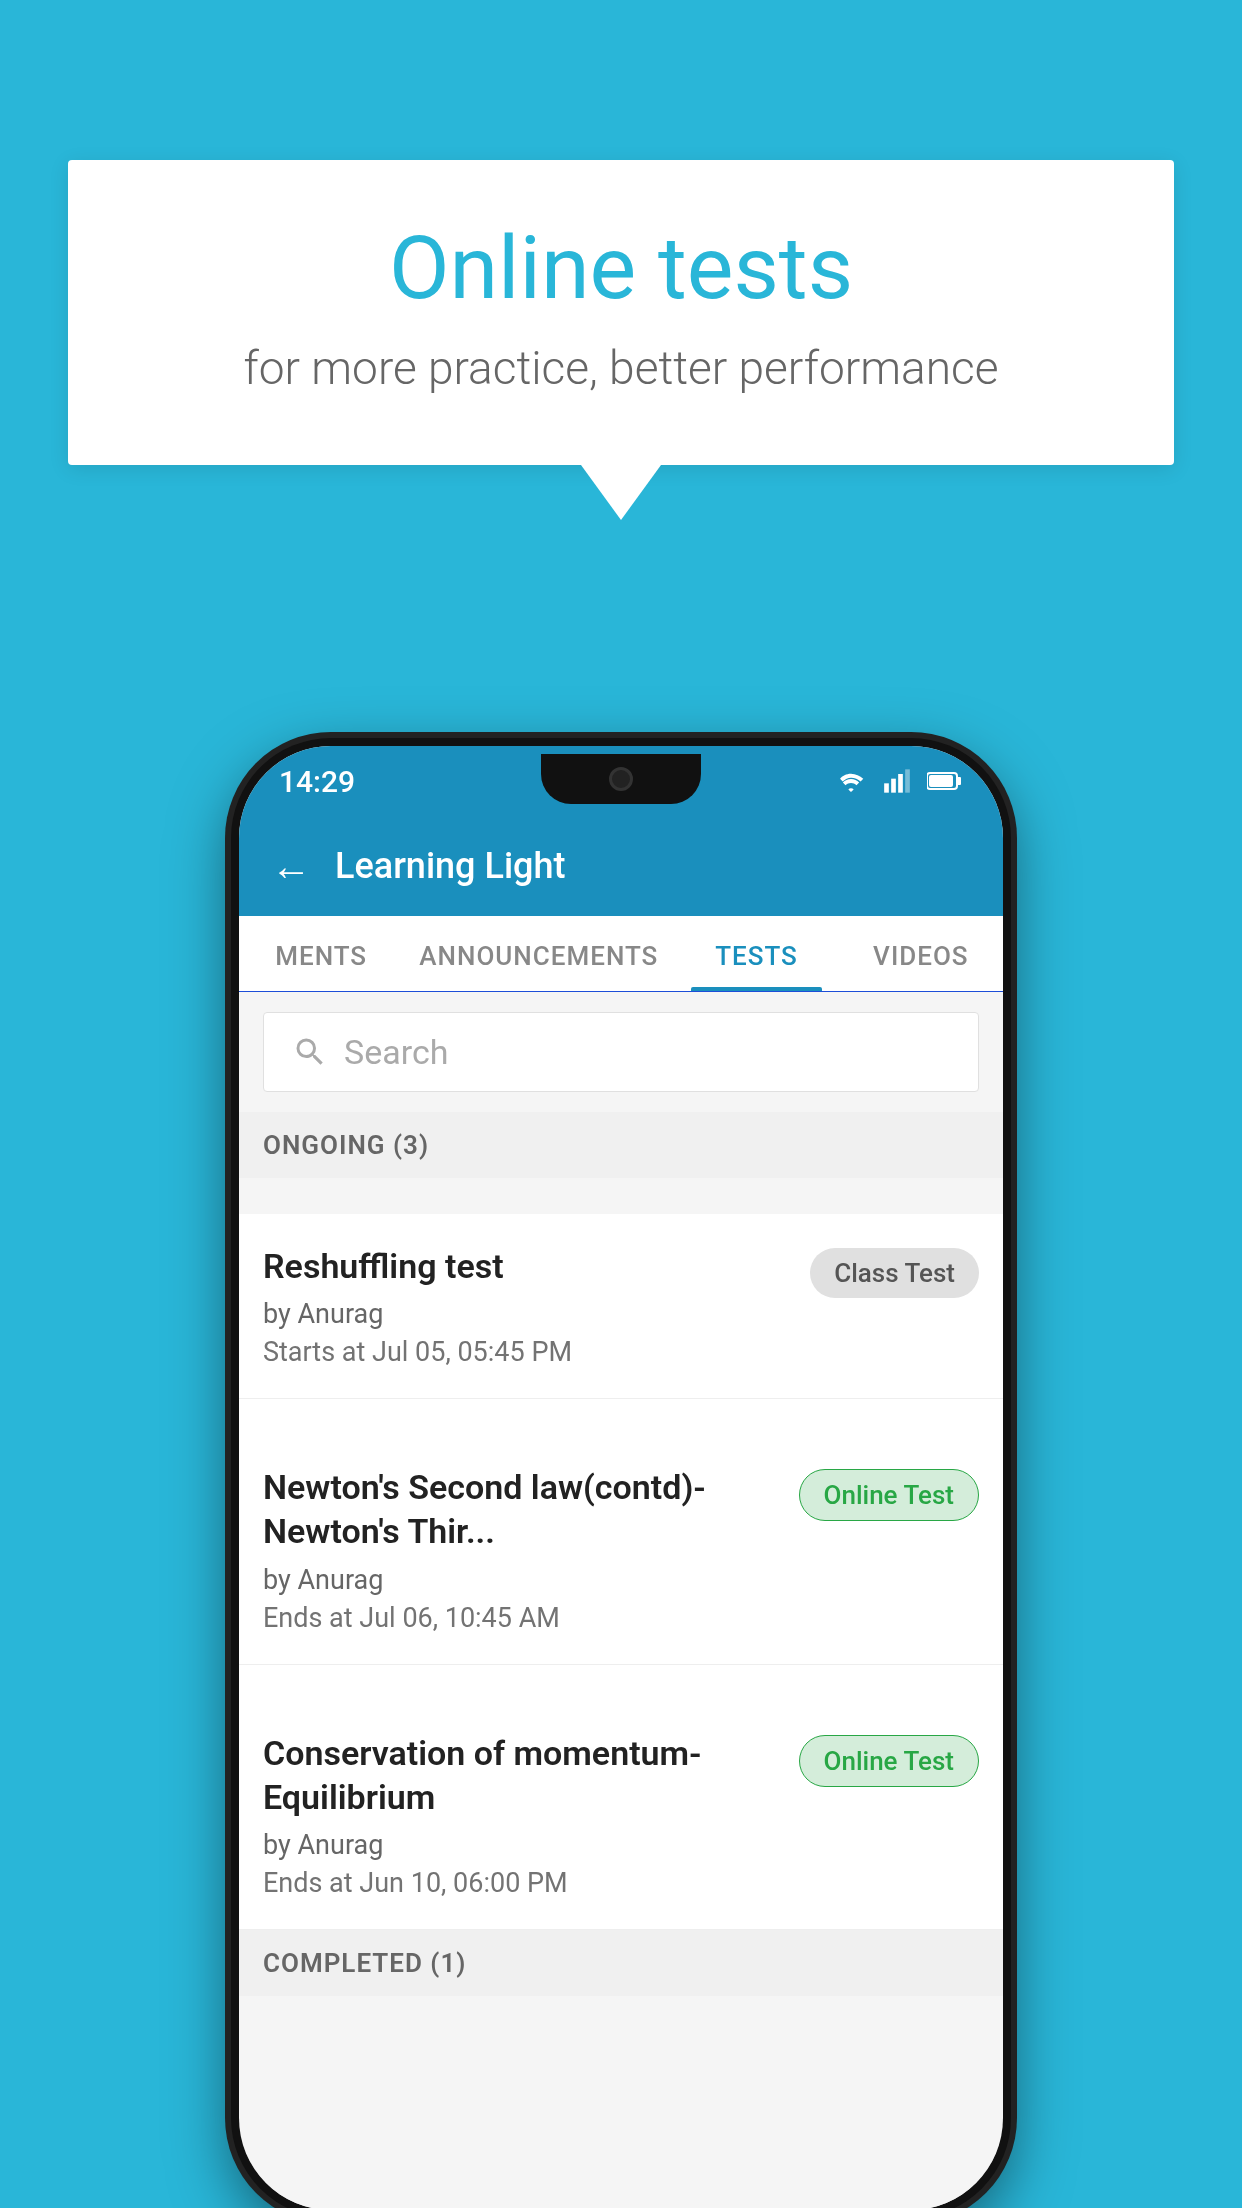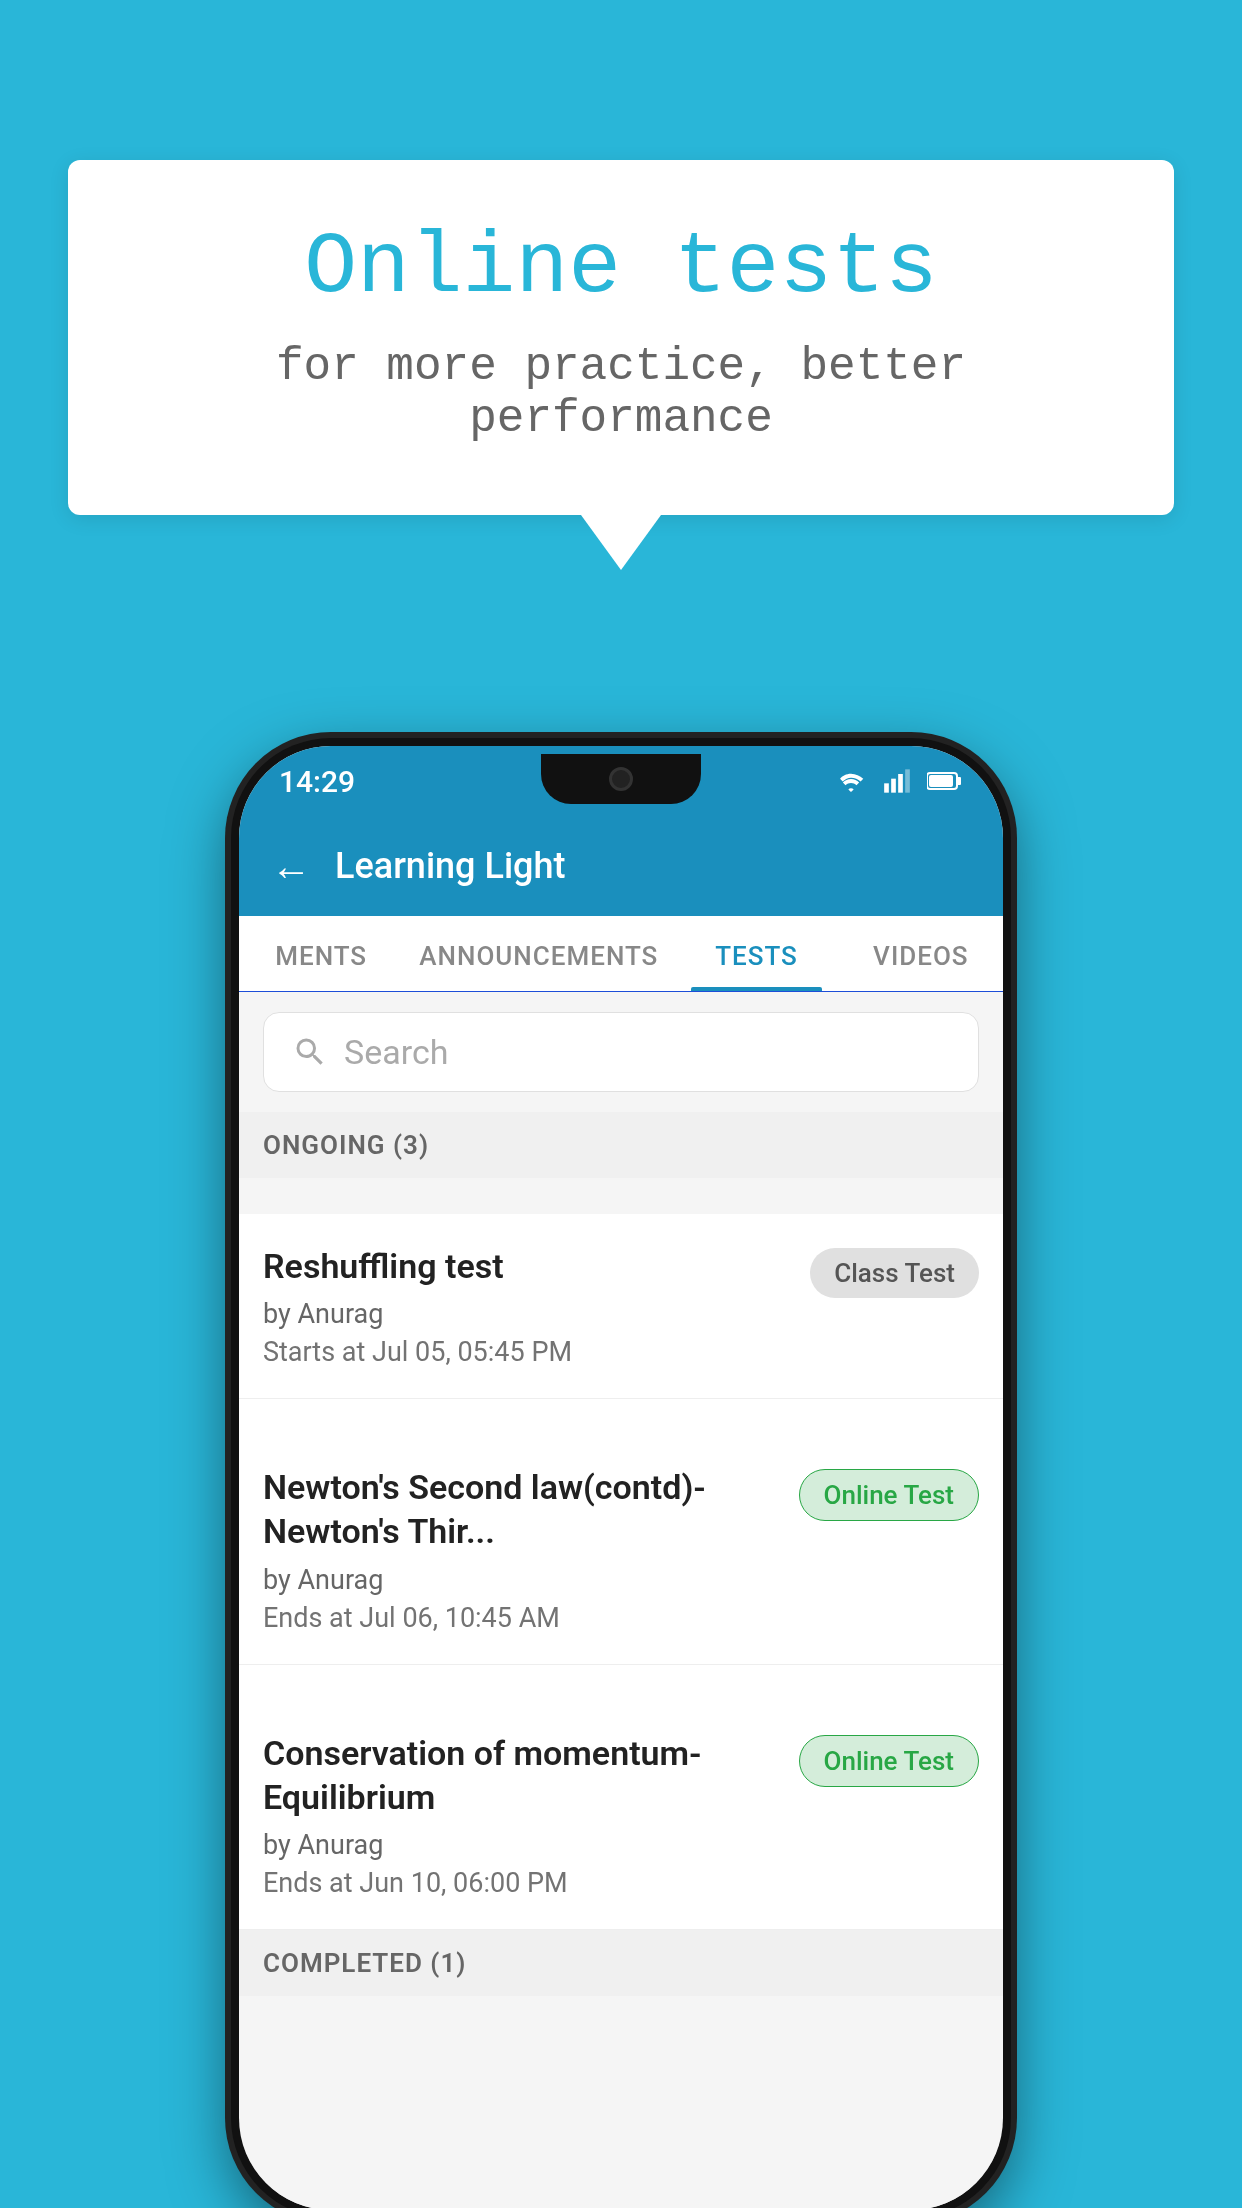--- a/index.html
+++ b/index.html
@@ -19,26 +19,25 @@
       top: 160px;
       left: 68px;
       right: 68px;
       display: flex;
       flex-direction: column;
       align-items: center;
     }
 
     .speech-bubble {
       background: white;
-      border-radius: 12px;
+      border-radius: 4px;
       padding: 60px 120px 70px;
       text-align: center;
       width: 100%;
       box-shadow: 0 4px 20px rgba(0,0,0,0.1);
-      font-family: Liberation Mono, monospace;
     }
 
     .speech-bubble-title {
       color: #29b6d8;
       font-size: 88px;
       font-weight: 400;
       line-height: 1.1;
       margin-bottom: 24px;
     }
 
@@ -219,21 +218,21 @@
     }
 
     
     .search-container {
       background: #f5f5f5;
       padding: 20px 24px;
     }
 
     .search-box {
       background: white;
-      border-radius: 16px;
+      border-radius: 4px;
       height: 80px;
       display: flex;
       align-items: center;
       padding: 0 28px;
       gap: 16px;
       border: 1px solid #e0e0e0;
     }
 
     .search-text {
       color: #aaa;

